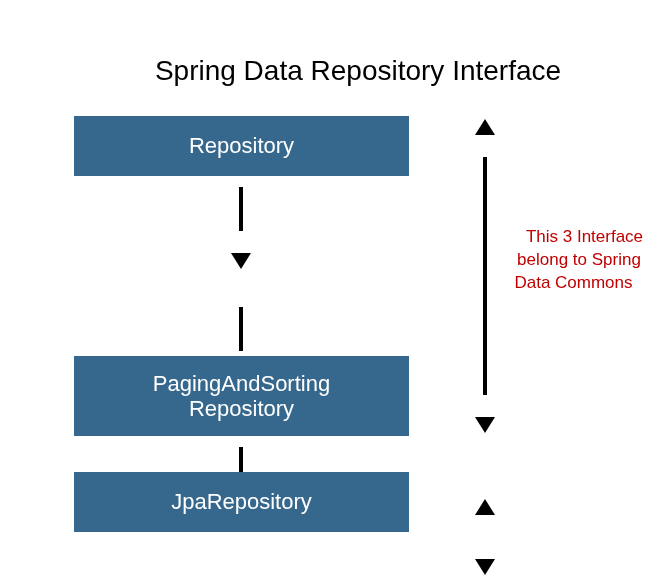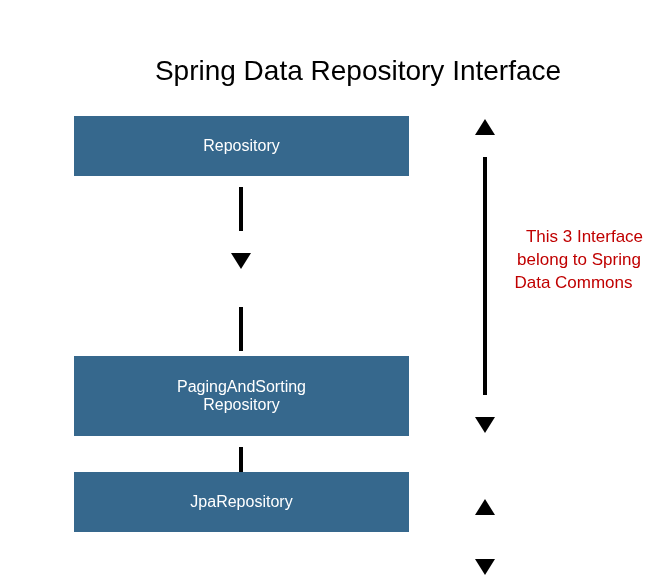--- a/index.html
+++ b/index.html
@@ -25,21 +25,21 @@
       width: 600px;
       height: 490px;
     }
     .box {
       position: absolute;
       left: 0;
       width: 335px;
       height: 60px;
       background: #36688d;
       color: #fff;
-      font-size: 16px;
+      font-size: 22px;
       display: flex;
       align-items: center;
       justify-content: center;
       text-align: center;
       line-height: 1.15;
     }
     .box.tall { height: 80px; }
     .arrow-down {
       position: absolute;
       left: 167px;

